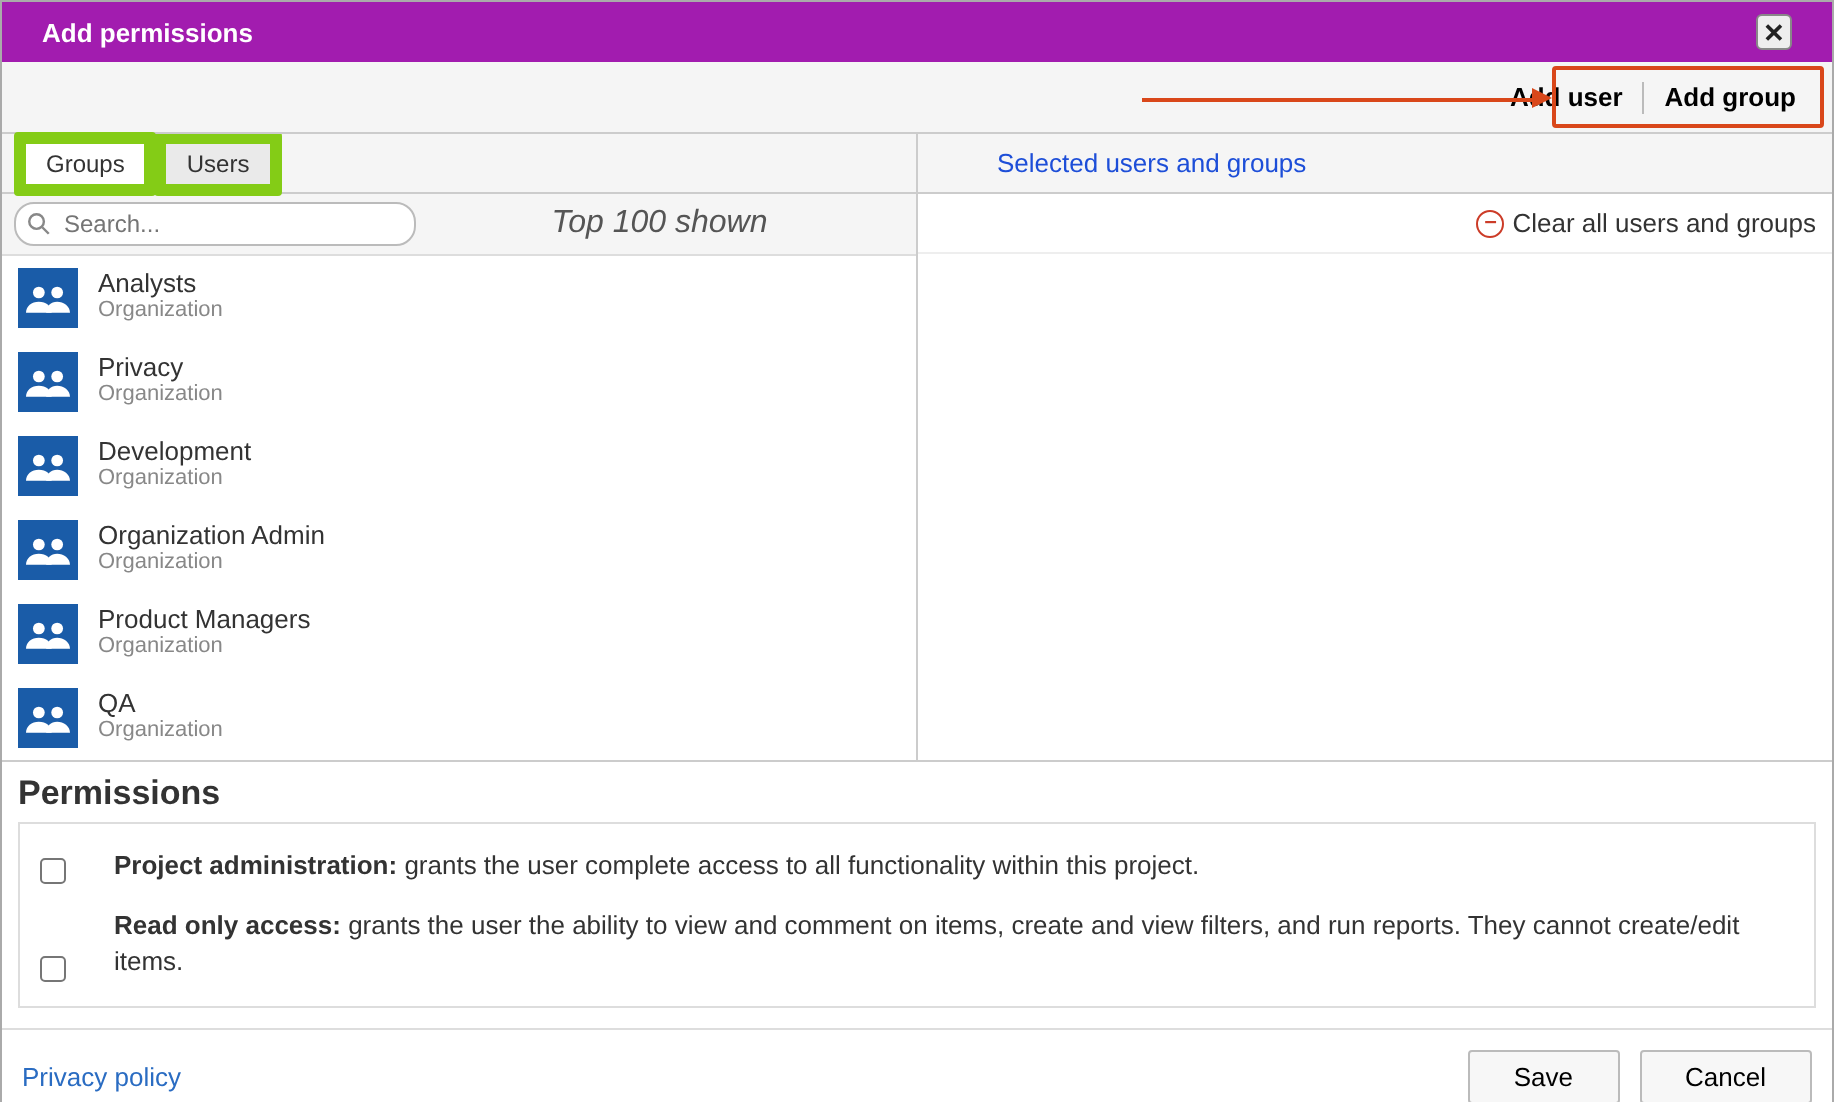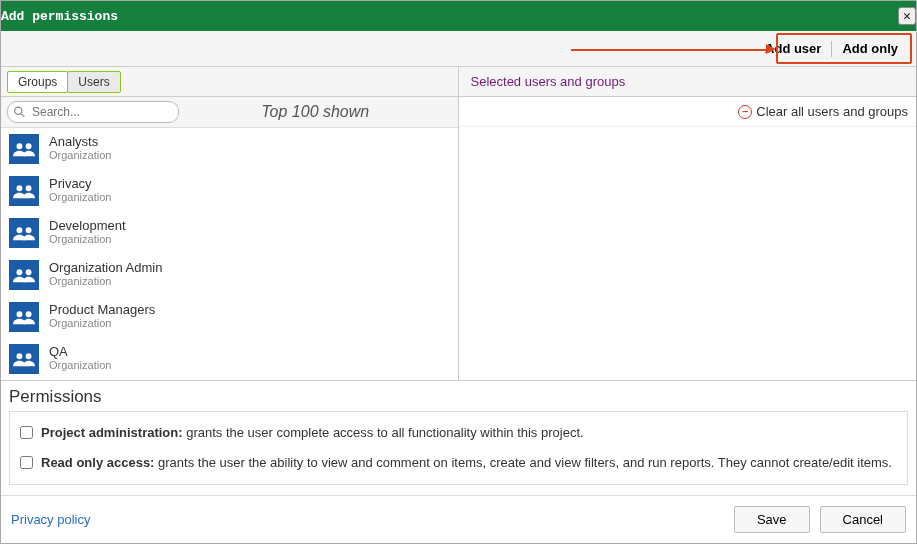--- a/index.html
+++ b/index.html
@@ -1,50 +1,50 @@
 <!DOCTYPE html>
 <html><head>
 <meta charset="utf-8">
 <style>
   * { box-sizing: border-box; margin: 0; padding: 0; }
   body { font-family: Arial, Helvetica, sans-serif; font-size: 13px; color: #333; background: #fff; width: 917px; }
   .dialog { width: 917px; border: 1px solid #aaa; }
-  .titlebar { background: #15803d; color: #fff; padding: 6px 0; display: flex; justify-content: space-between; align-items: center; font-weight: bold; font-size: 13px; font-family: Liberation Mono, monospace; }
+  .titlebar { background: #a21caf; color: #fff; padding: 6px 20px; display: flex; justify-content: space-between; align-items: center; font-weight: bold; font-size: 13px; }
   .close-btn { width: 18px; height: 18px; background: #eee; border: 1px solid #888; border-radius: 3px; display: flex; align-items: center; justify-content: center; cursor: pointer; color: #222; font-size: 13px; font-weight: bold; }
   .toolbar-row { background: #f5f5f5; border-bottom: 1px solid #ccc; padding: 6px 8px; display: flex; justify-content: flex-end; align-items: center; position: relative; }
   .highlight-box { position: absolute; right: 4px; top: 2px; bottom: 2px; border: 2px solid #d9471a; border-radius: 2px; padding: 0 4px; display: flex; align-items: center; pointer-events: none; }
   .arrow-line { position: absolute; right: 145px; top: 50%; width: 200px; height: 2px; background: #d9471a; }
   .arrow-head { position: absolute; right: 140px; top: 50%; transform: translateY(-50%); width: 0; height: 0; border-left: 10px solid #d9471a; border-top: 5px solid transparent; border-bottom: 5px solid transparent; }
   .topbtn { background: transparent; border: none; padding: 4px 10px; font-size: 13px; font-weight: bold; cursor: pointer; }
   .divider-v { width: 1px; height: 16px; background: #bbb; }
   .columns { display: flex; border-bottom: 1px solid #ccc; }
   .col-left { width: 50%; border-right: 1px solid #ccc; }
   .col-right { width: 50%; }
   .col-header-row { display: flex; align-items: center; background: #f5f5f5; border-bottom: 1px solid #ccc; height: 30px; padding: 0 6px; }
-  .tab { border: 1px solid #84cc16; background: #eaeaea; padding: 3px 10px; font-size: 12px; cursor: pointer; margin-right: -1px; border-radius: 2px; }
+  .tab { border: 6px solid #84cc16; background: #eaeaea; padding: 3px 10px; font-size: 12px; cursor: pointer; margin-right: -1px; border-radius: 2px; }
   .tab.active { background: #fff; position: relative; z-index: 1; }
-  .col-header-text { font-size: 13px; color: #701a75; padding-left: 6px; }
+  .col-header-text { font-size: 13px; color: #1d4ed8; padding-left: 6px; margin-left: 28px; }
   .search-row { background: #f5f5f5; border-bottom: 1px solid #ddd; padding: 4px 6px; display: flex; align-items: center; justify-content: space-between; }
-  .search-box { position: relative; width: 172px; }
+  .search-box { position: relative; width: 201px; }
   .search-input { width: 100%; border: 1px solid #bbb; border-radius: 10px; padding: 3px 8px 3px 24px; font-size: 12px; }
   .search-icon-svg { position: absolute; left: 6px; top: 50%; transform: translateY(-50%); width: 13px; height: 13px; }
   .top-shown { font-style: italic; color: #555; font-size: 16px; flex: 1; text-align: center; }
   .clear-row { background: #fff; border-bottom: 1px solid #eee; padding: 4px 8px; display: flex; justify-content: flex-end; align-items: center; height: 30px; }
   .clear-link { color: #333; cursor: pointer; font-size: 13px; display: flex; align-items: center; gap: 4px; }
   .minus-icon { width: 14px; height: 14px; border: 1px solid #cc3c28; border-radius: 50%; display: inline-flex; align-items: center; justify-content: center; color: #cc3c28; font-weight: bold; font-size: 11px; line-height: 1; }
   .group-list { }
   .group-item { display: flex; align-items: flex-start; padding: 6px 8px; cursor: pointer; }
   .group-icon { width: 30px; height: 30px; background: #1a5ca8; display: flex; align-items: center; justify-content: center; margin-right: 10px; flex-shrink: 0; }
   .group-icon svg { width: 22px; height: 16px; fill: #fff; }
   .group-text .g-name { color: #333; font-size: 13px; }
   .group-text .g-sub { color: #888; font-size: 11px; }
   .permissions-section { padding: 6px 8px 10px 8px; }
-  .perm-title { font-size: 17px; font-weight: normal; margin-bottom: 4px; }
+  .perm-title { font-size: 17px; font-weight: bold; margin-bottom: 4px; }
   .perm-box { border: 1px solid #ddd; padding: 6px 8px; }
-  .perm-row { display: flex; align-items: flex-start; padding: 6px 2px; gap: 8px; }
+  .perm-row { display: flex; align-items: flex-end; padding: 6px 2px; gap: 24px; }
   .perm-check { margin-top: 2px; }
   .perm-text { font-size: 13px; line-height: 1.4; }
   .perm-text b { font-weight: bold; }
   .footer { border-top: 1px solid #ddd; padding: 10px; display: flex; justify-content: space-between; align-items: center; }
   .privacy { color: #2a6cc2; font-size: 13px; cursor: pointer; }
   .footer-btns { display: flex; gap: 10px; }
   .btn { border: 1px solid #bbb; background: #f7f7f7; padding: 5px 22px; font-size: 13px; cursor: pointer; border-radius: 2px; }
 </style>
 </head>
 <body>
@@ -55,21 +55,21 @@
     <div class="close-btn">
       <span>✕</span>
     </div>
   </div>
 
   <div class="toolbar-row">
     <div class="arrow-line"></div>
     <div class="arrow-head"></div>
     <button class="topbtn">Add user</button>
     <div class="divider-v"></div>
-    <button class="topbtn">Add only</button>
+    <button class="topbtn">Add group</button>
     <div class="highlight-box" style="width:136px;"></div>
   </div>
 
   <div class="columns">
     <div class="col-left">
       <div class="col-header-row">
         <div class="tab active">Groups</div>
         <div class="tab">Users</div>
       </div>
       <div class="search-row">

